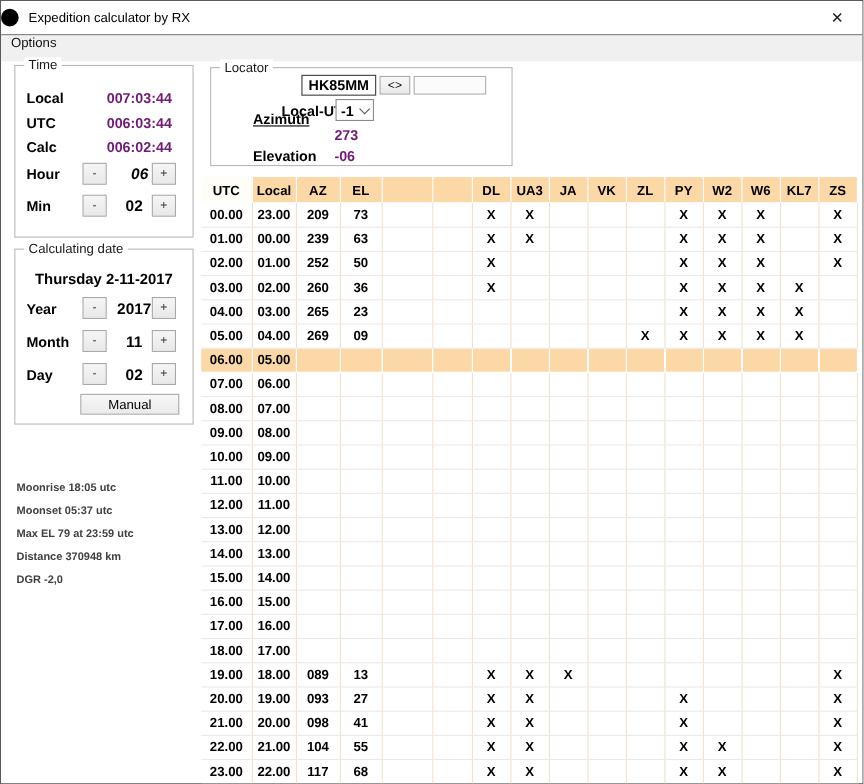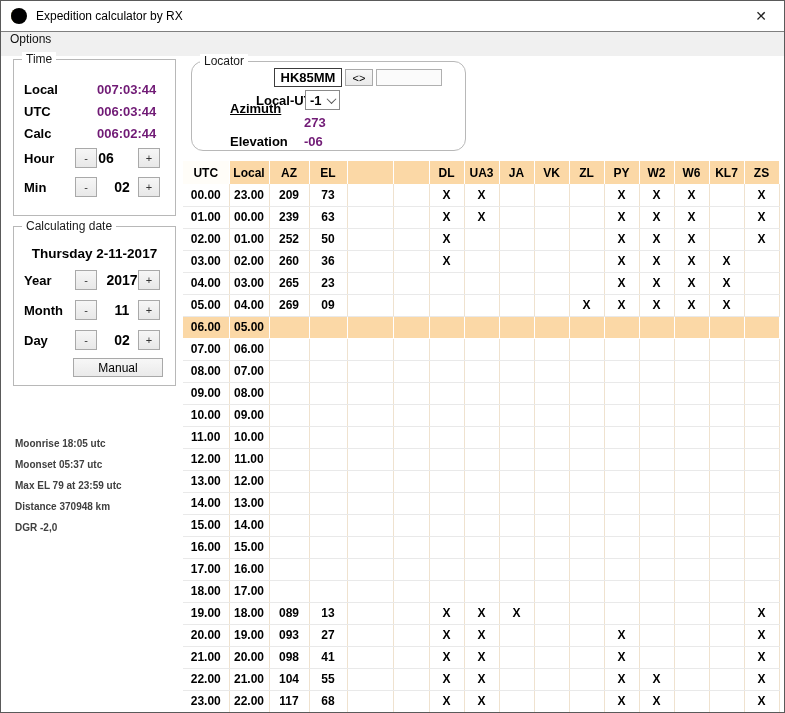--- a/index.html
+++ b/index.html
@@ -7,21 +7,21 @@
   body { font-family:"Liberation Sans", sans-serif; }
 
   .window{
     position:relative; width:785px; height:713px;
     background:#fff; border:1px solid #5a5a5a; overflow:hidden;
   }
 
   
   .titlebar{
     height:30px; display:flex; align-items:center;
-    background:#fff; padding-left:10px;
+    background:#fff; 
   }
   .moon-icon{
     width:16px; height:16px; border-radius:50%;
     background:#000; position:relative; overflow:hidden; flex:0 0 auto;
   }
   .moon-icon::before{
     content:""; position:absolute; left:-7px; top:1px;
     width:14px; height:14px; border-radius:50%; background:#f3e07c;
   }
   .moon-icon::after{
@@ -147,30 +147,30 @@
       <span class="abs val" style="left:83px; top:22px;">007:03:44</span>
 
       <span class="abs lbl" style="left:10px; top:44px;">UTC</span>
       <span class="abs val" style="left:83px; top:44px;">006:03:44</span>
 
       <span class="abs lbl" style="left:10px; top:66px;">Calc</span>
       <span class="abs val" style="left:83px; top:66px;">006:02:44</span>
 
       <span class="abs lbl" style="left:10px; top:91px;">Hour</span>
       <button class="stepper-btn" style="left:61px; top:88px;">-</button>
-      <span class="stepper-val" style="left:70px; top:90px;">06</span>
+      <span class="stepper-val" style="left:91px; top:90px;font-style:italic;">06</span>
       <button class="stepper-btn" style="left:124px; top:88px;">+</button>
 
       <span class="abs lbl" style="left:10px; top:120px;">Min</span>
       <button class="stepper-btn" style="left:61px; top:117px;">-</button>
       <span class="stepper-val" style="left:86px; top:119px;">02</span>
       <button class="stepper-btn" style="left:124px; top:117px;">+</button>
     </div>
 
-    <div class="groupbox" style="left:190px; top:5px; width:275px; height:90px;border-radius:12px;">
+    <div class="groupbox" style="left:190px; top:5px; width:275px; height:90px;">
       <span class="gb-label">Locator</span>
 
       <div class="textbox dark" style="left:82px; top:6px; width:68px; height:19px;">HK85MM</div>
       <button class="push-btn" style="left:153px; top:7px; width:28px; height:17px; font-size:11px;">&lt;&gt;</button>
       <div class="textbox light" style="left:184px; top:7px; width:66px; height:17px;"></div>
 
       <span class="abs lbl" style="left:38px; top:31px;padding-left:26px;">Local-UTC</span>
       <div class="combo" style="left:113px; top:28px; width:35px; height:20px;">
         <span>-1</span>
         <span class="chevron-down"></span>

